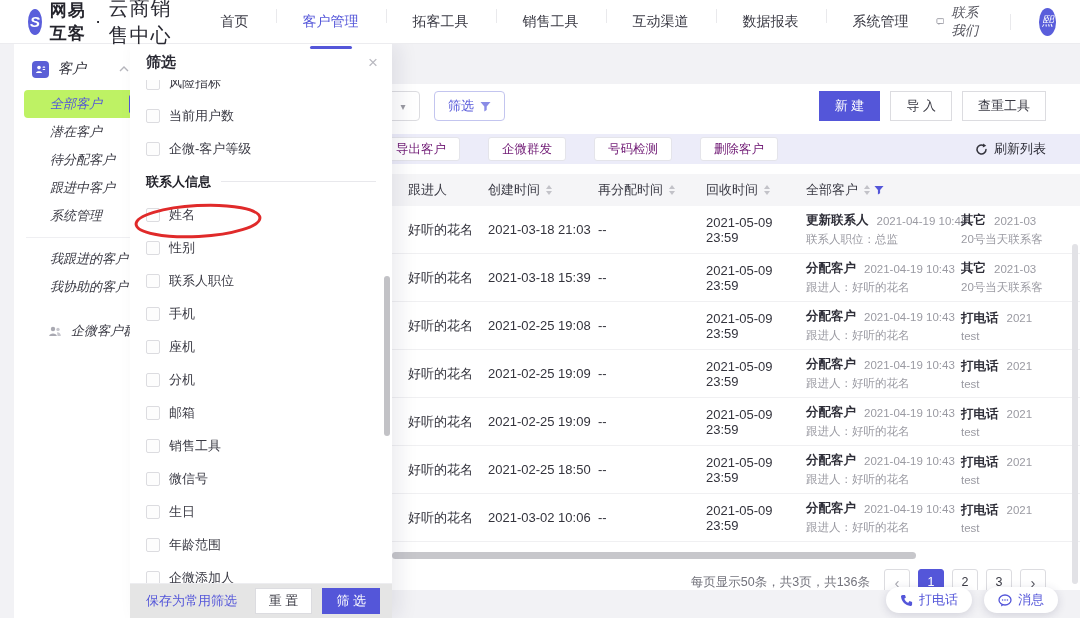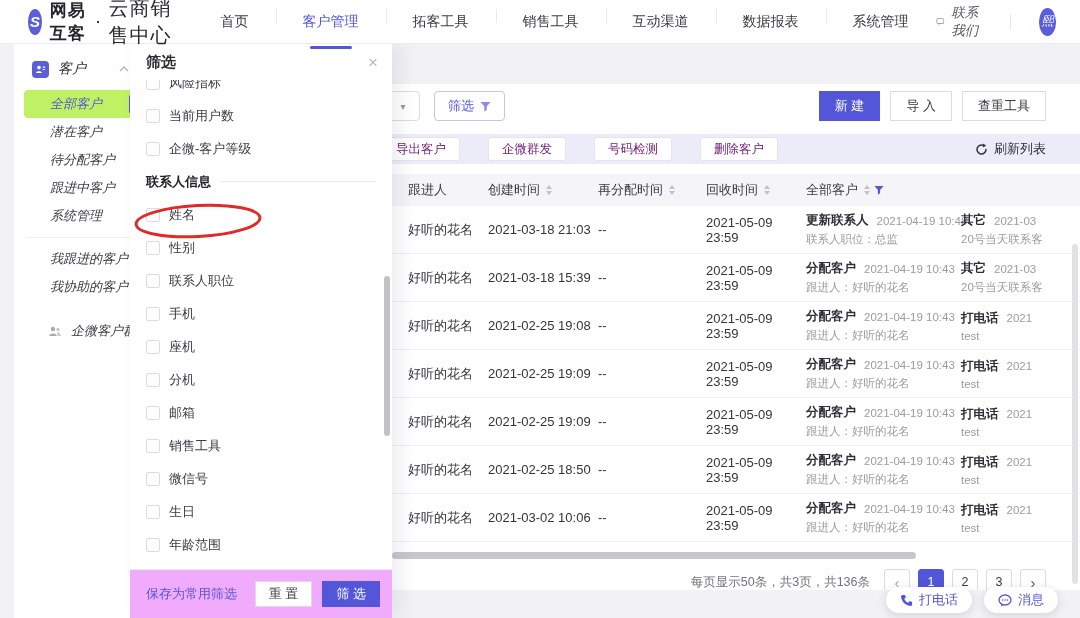--- a/index.html
+++ b/index.html
@@ -47,21 +47,21 @@
   .fitem { height:33px; display:flex; align-items:center; gap:9px; }
   .fitem:first-child { margin-top:-14px; }
   .flist2 .fitem:first-child { margin-top:0; }
   .cb { width:14px; height:14px; border:1px solid #DCDCE0; border-radius:2px; background:#FDFDFD; flex:none; cursor:pointer; }
   .fitem span { font-size:13px; color:#3A3A44; }
   .fsection { height:33px; display:flex; align-items:center; gap:10px;font-weight:bold; }
   .fsection b { font-size:13px; color:#23232B; white-space:nowrap; }
   .fsection .hline { flex:1; height:1px; background:#E8E8EC; }
   .red-ellipse { position:absolute; left:2px; top:120px; pointer-events:none; }
   .fscroll { position:absolute; right:2px; top:196px; width:6px; height:160px; border-radius:3px; background:#C2C2C6; }
-  .fpanel-foot { flex:none; height:49px; border-top:1px solid #EDEDF0; display:flex; align-items:center; padding:0 12px 0 16px; gap:10px; background:#f0abfc; }
+  .fpanel-foot { flex:none; height:35px; border-top:1px solid #EDEDF0; display:flex; align-items:center; padding:0 12px 0 16px; gap:10px; background:#e5e5e5; }
   .save-link { color:#5456D9; font-size:13px; cursor:pointer; margin-right:auto; }
   .btn { display:inline-flex; align-items:center; justify-content:center; border-radius:0; font-size:13px; cursor:pointer; white-space:nowrap; }
   .btn.ghost { background:#fff; border:1px solid #DCDCE0; color:#3A3A44; }
   .btn.primary { background:#5456D9; border:1px solid #5456D9; color:#fff; }
   .fpanel-foot .btn { height:26px; padding:0 13px; }
 
   
   .main { position:absolute; top:44px; left:392px; right:0; bottom:0; }
   .card { position:absolute; top:40px; left:0; right:0; bottom:28px; background:#fff; overflow:hidden; }
   .toolbar { display:flex; align-items:center; height:30px; margin-top:7px; padding-right:34px; }

